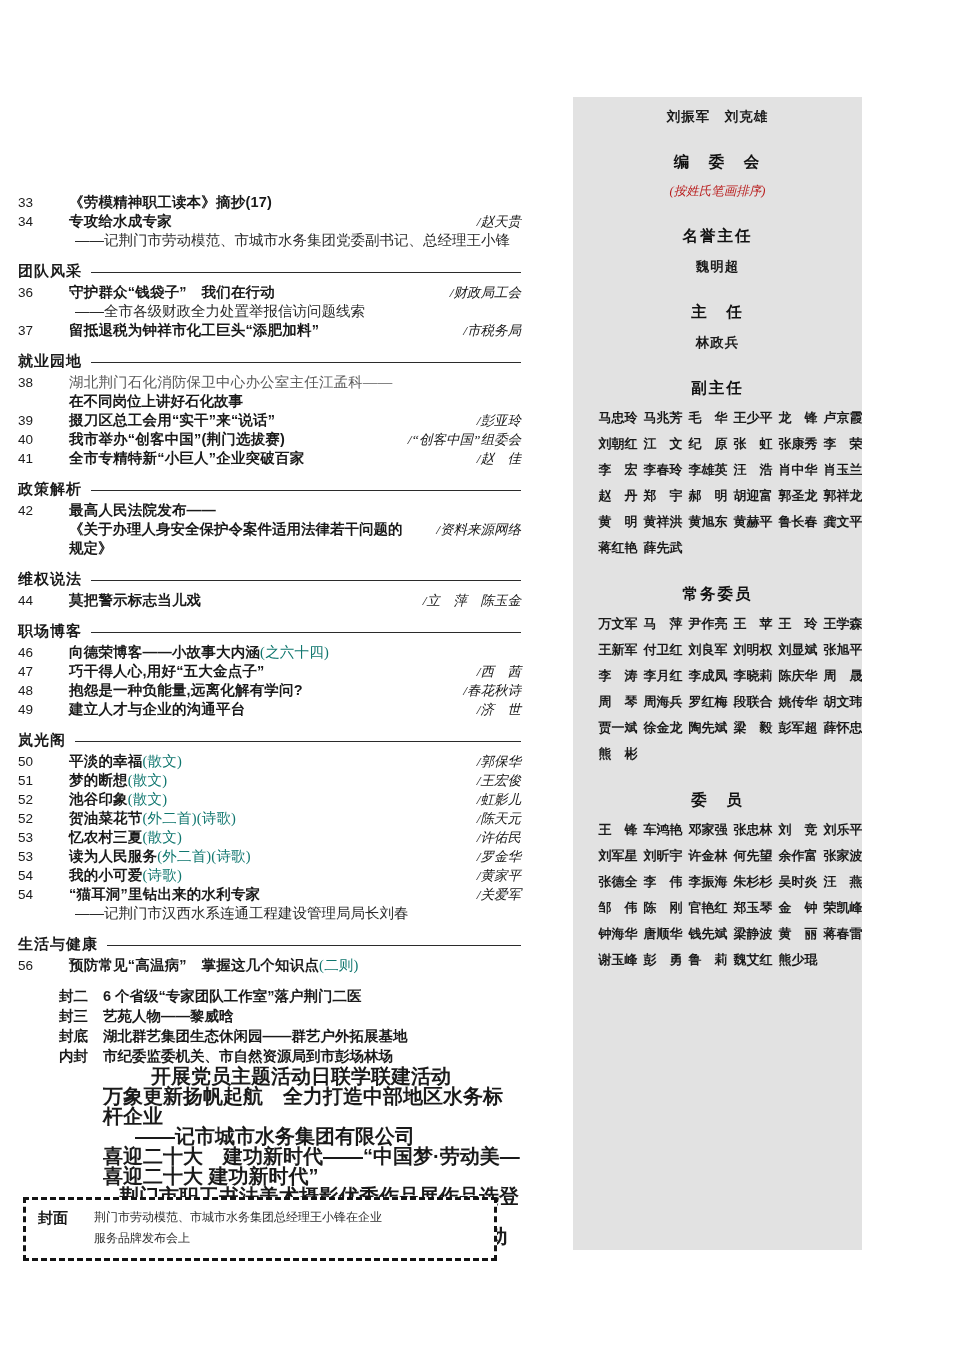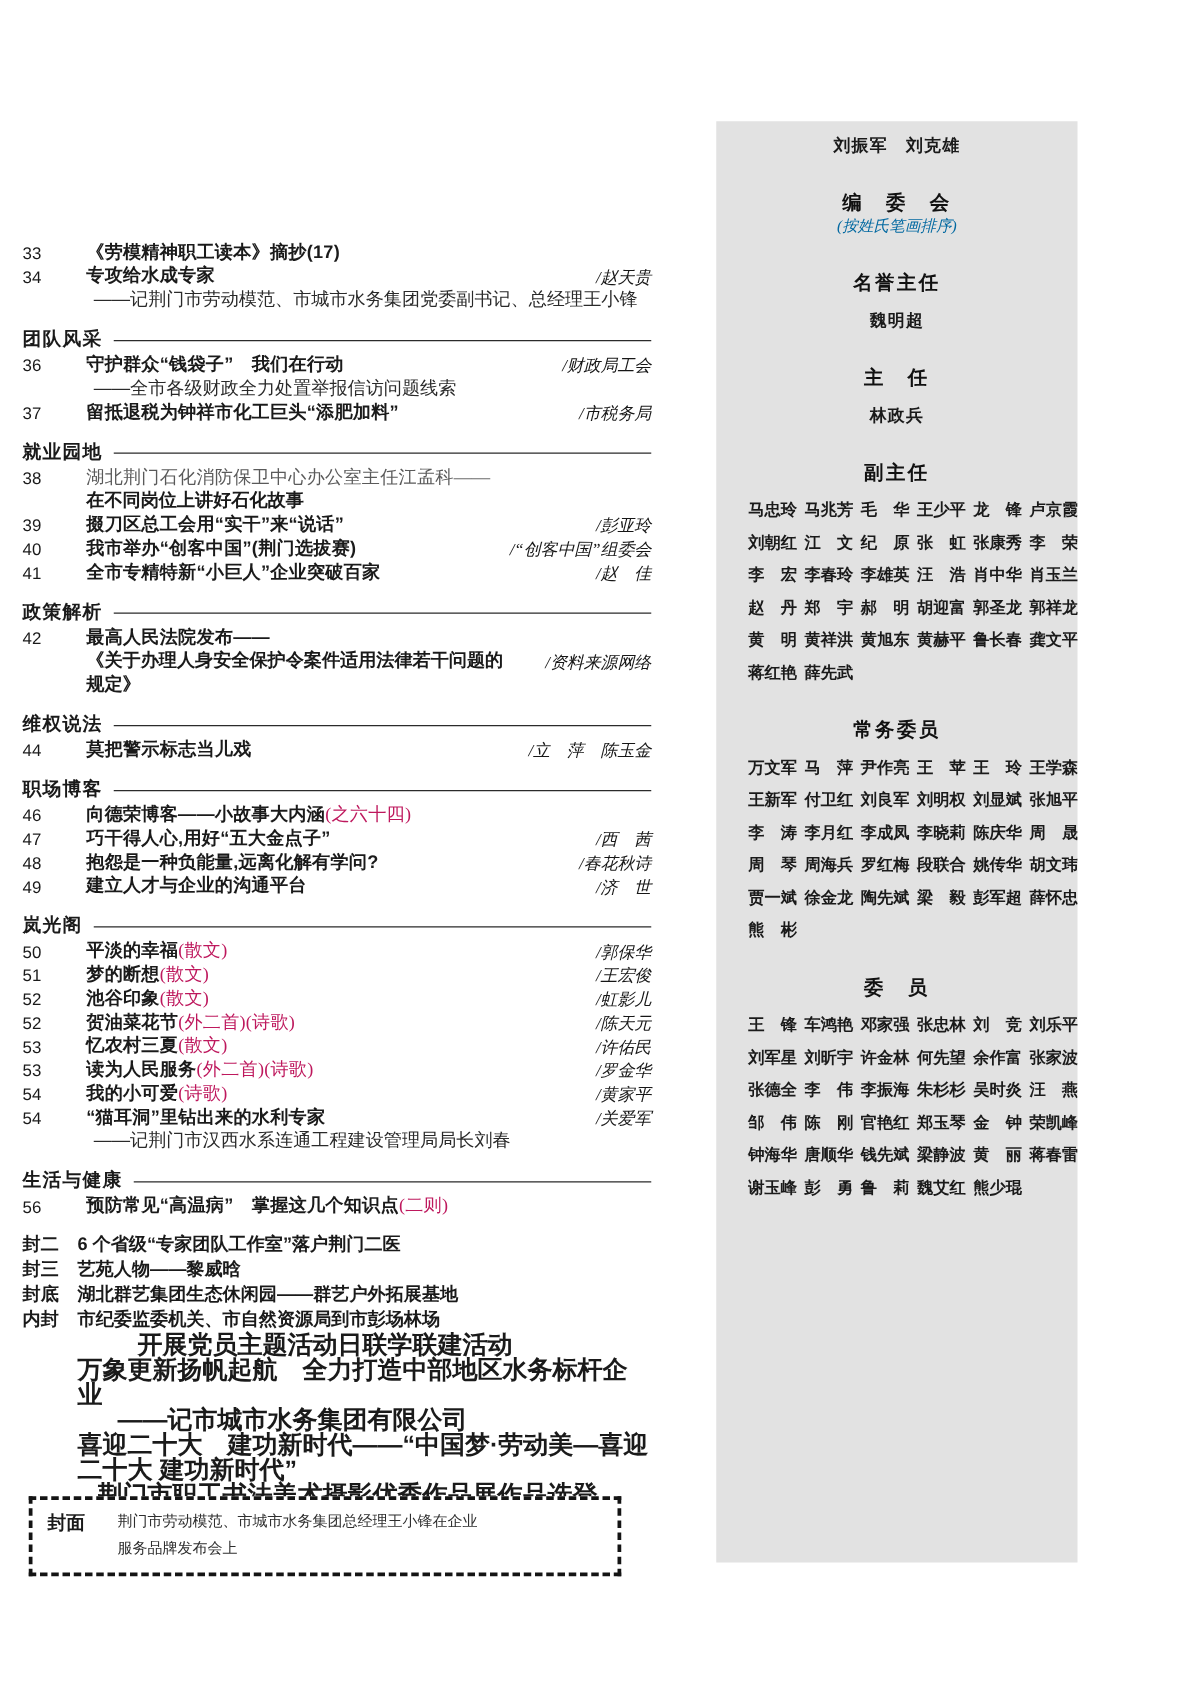--- a/index.html
+++ b/index.html
@@ -17,29 +17,29 @@
   .sec { margin-top:12px; }
   .sec:first-child { margin-top:0; }
   .sec-head { display:flex; align-items:center; height:19px; margin-bottom:2px; }
   .sec-title { font-weight:bold; font-size:15px; letter-spacing:1px; white-space:nowrap; }
   .sec-rule { flex:1; height:1px; background:#2b2b2b; margin-left:9px; margin-top:2px; }
 
   .row, .cont { display:flex; line-height:19px; font-size:14.5px;gap:24px; }
   .num { flex:0 0 27px; font-size:13.5px; color:#1a1a1a; }
   .ttl { flex:1; font-weight:bold; letter-spacing:0.2px; min-width:0; }
   .ttl.islight { font-weight:normal; color:#5a5a5a; font-family:"Liberation Serif", serif; }
-  .tlight { font-weight:normal; color:#be185d; font-family:"Liberation Serif", serif; }
+  .tlight { font-weight:normal; color:#0f766e; font-family:"Liberation Serif", serif; }
   .auth { font-family:"Liberation Serif", serif; font-style:italic; font-size:13.5px;
           color:#161616; white-space:nowrap; padding-left:8px; }
   .cont .sp { flex:0 0 auto; }
   .cont .txt { flex:1; font-weight:normal; color:#2a2a2a; }
   .cont.bold .txt { font-weight:bold; color:#1a1a1a; }
 
   
-  .covers { margin-top:11px; }
+  .covers { margin-top:11px;margin-left:41px; }
   .cov-row { display:flex; line-height:20px; font-size:14.5px; font-weight:bold; }
   .cov-label { flex:0 0 44px; }
   .cov-txt { flex:1; }
   .cov-cont { display:flex; line-height:20px; font-size:20px; font-weight:bold; }
   .cov-cont .sp { flex:0 0 auto; }
 
   
   .cover-box {
     position:absolute; left:23px; top:1197px; width:474px; box-sizing:border-box;
     border:3px dashed #141414;
@@ -49,21 +49,21 @@
   .cover-label { flex:0 0 56px; font-weight:bold; font-size:15px; padding-top:2px; }
   .cover-text { font-family:"Liberation Serif", serif; font-size:12px; line-height:21px; color:#2e2e2e; }
 
   
   .panel {
     position:absolute; left:573px; top:97px; width:289px; height:1153px;
     background:#e2e2e2; text-align:center; overflow:hidden;
   }
   .grp-title { font-size:15.5px; font-weight:bold; letter-spacing:2px; margin-top:26px; color:#111; }
   .grp-title.first { margin-top:44px; }
-  .grp-sub { font-family:"Liberation Serif", serif; font-style:italic; font-size:12.5px; color:#0369a1; }
+  .grp-sub { font-family:"Liberation Serif", serif; font-style:italic; font-size:12.5px; margin-top:10px; color:#b91c1c; }
   .grp-line { font-size:13.5px; font-weight:bold; margin-top:11px; letter-spacing:1px; color:#1a1a1a; }
   .grid {
     margin:9px auto 0 auto; width:238px;
     display:grid; grid-template-columns:repeat(6,1fr);
     row-gap:6px; column-gap:6px; justify-items:start;
   }
   .cell { font-size:13px; font-weight:bold; line-height:20px; white-space:nowrap; color:#1a1a1a; }
 </style>
 </head>
 <body>

